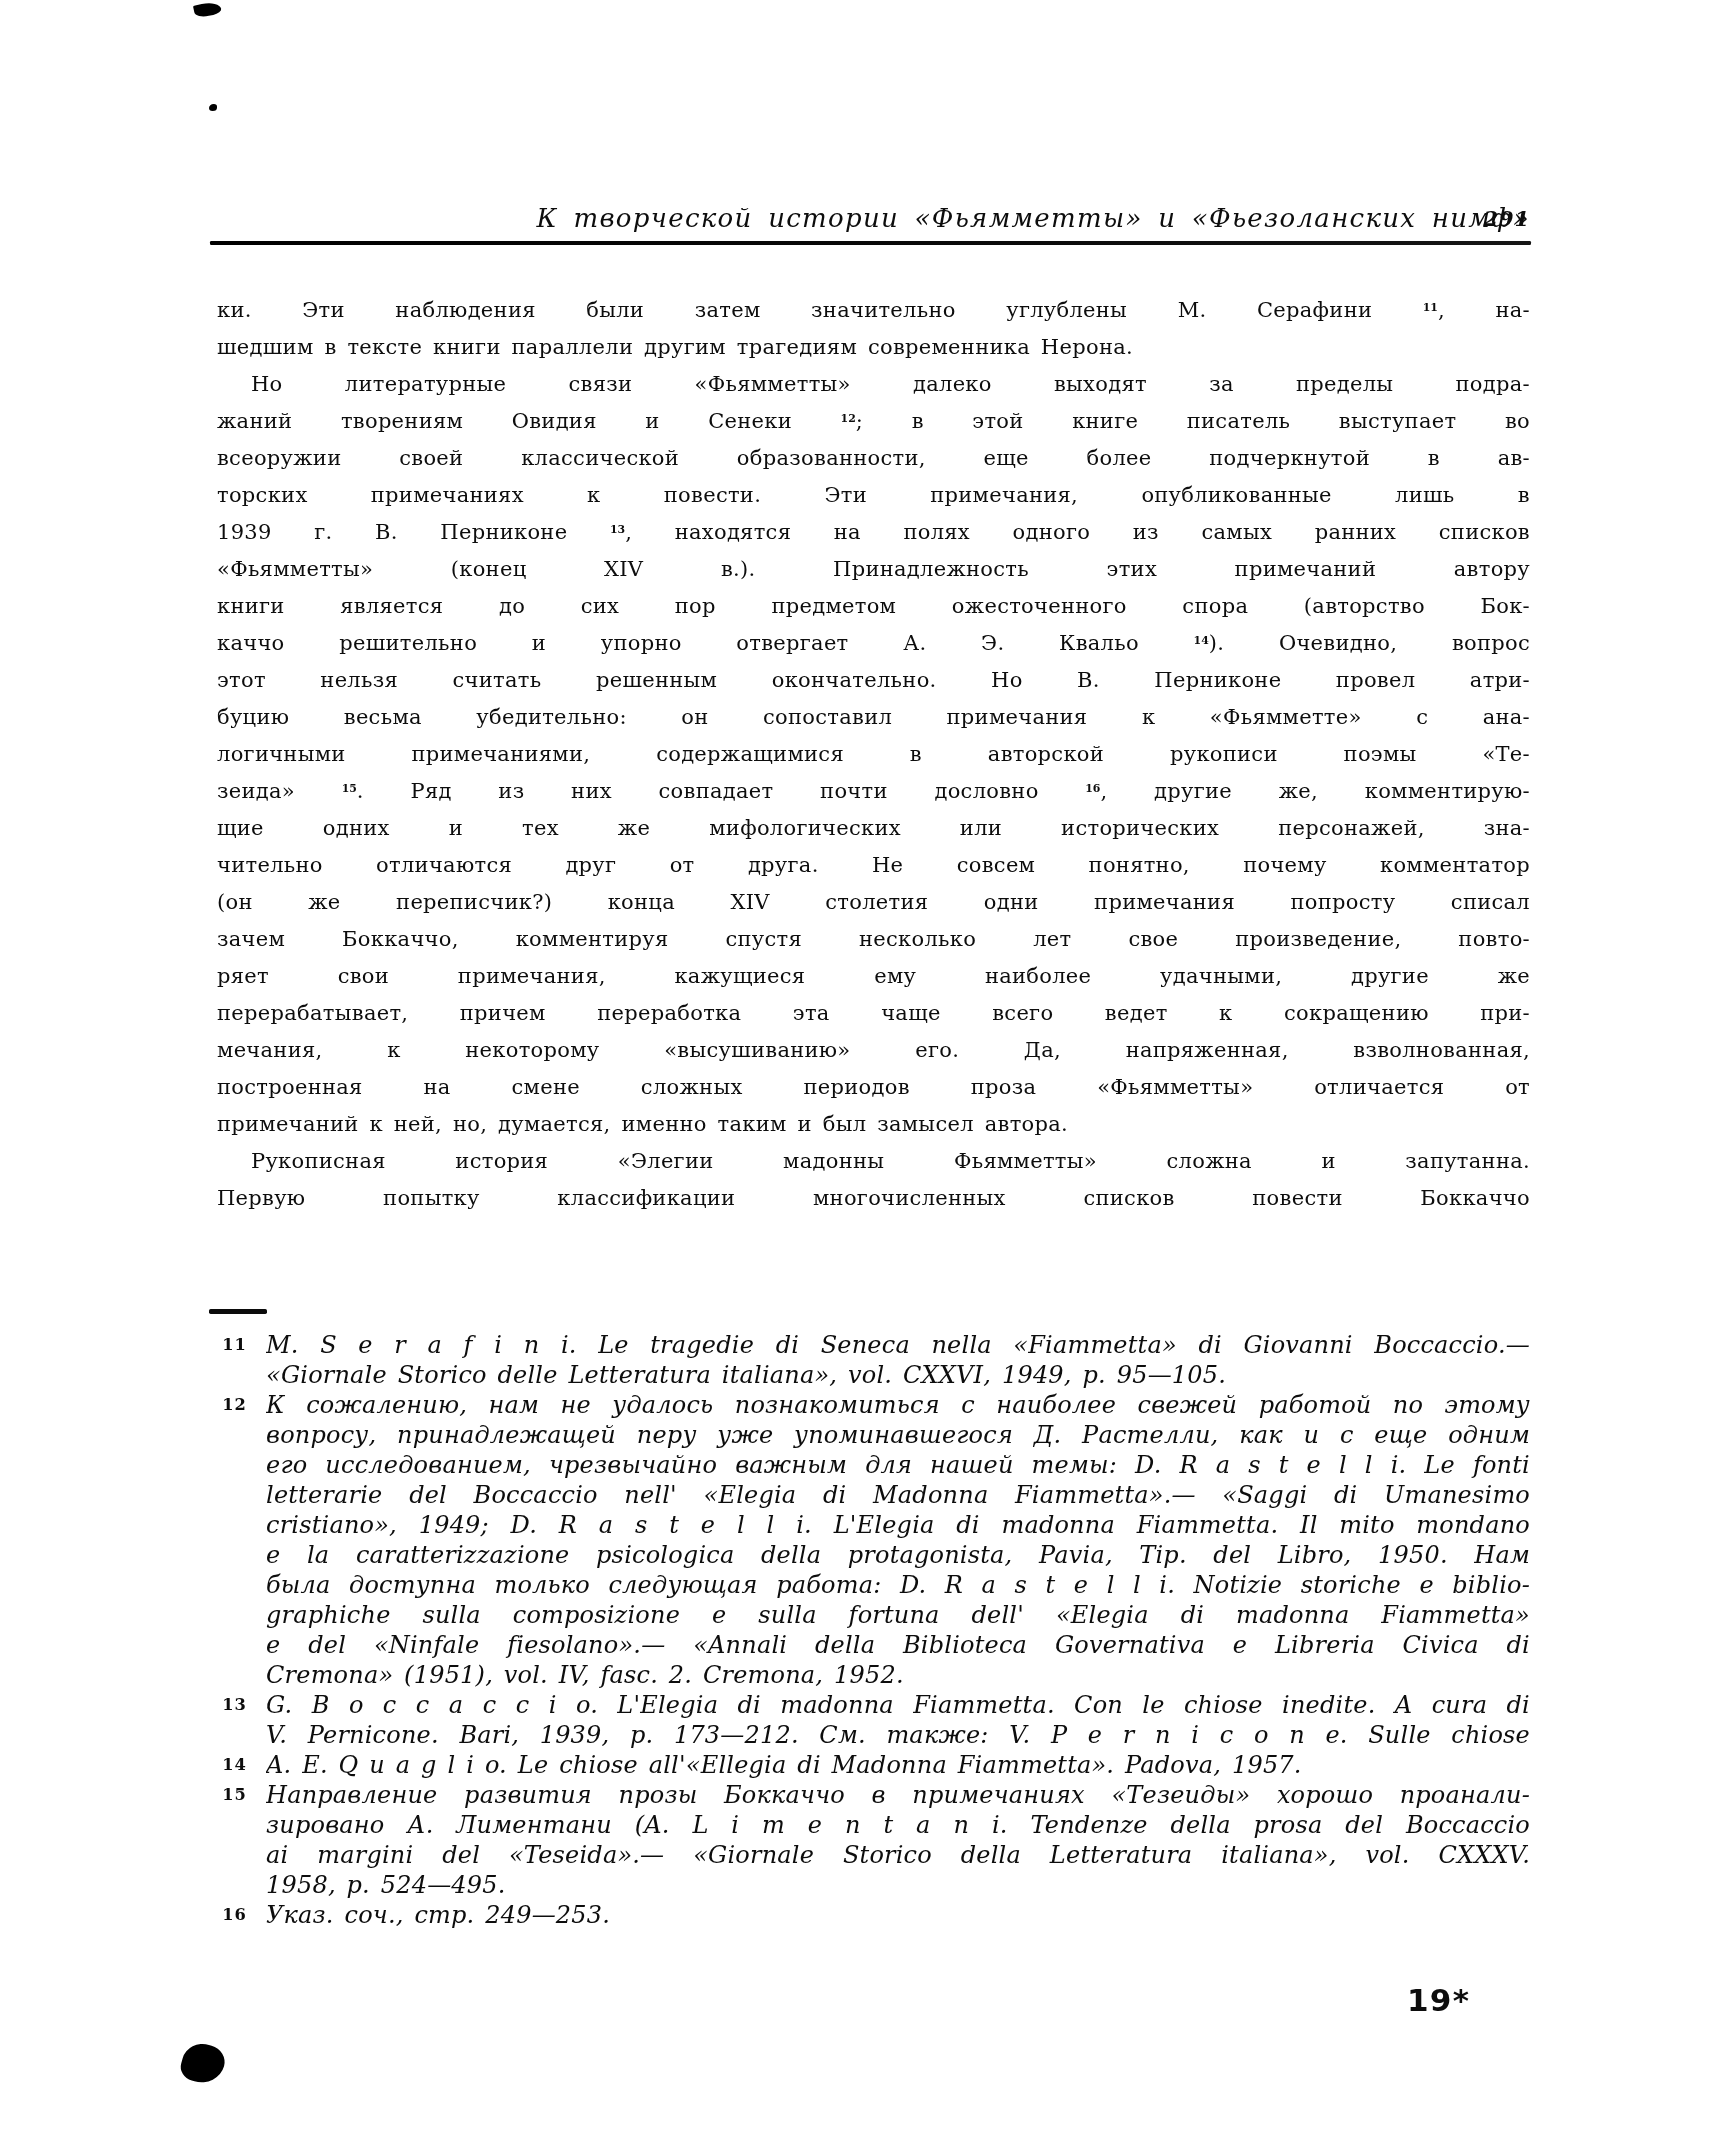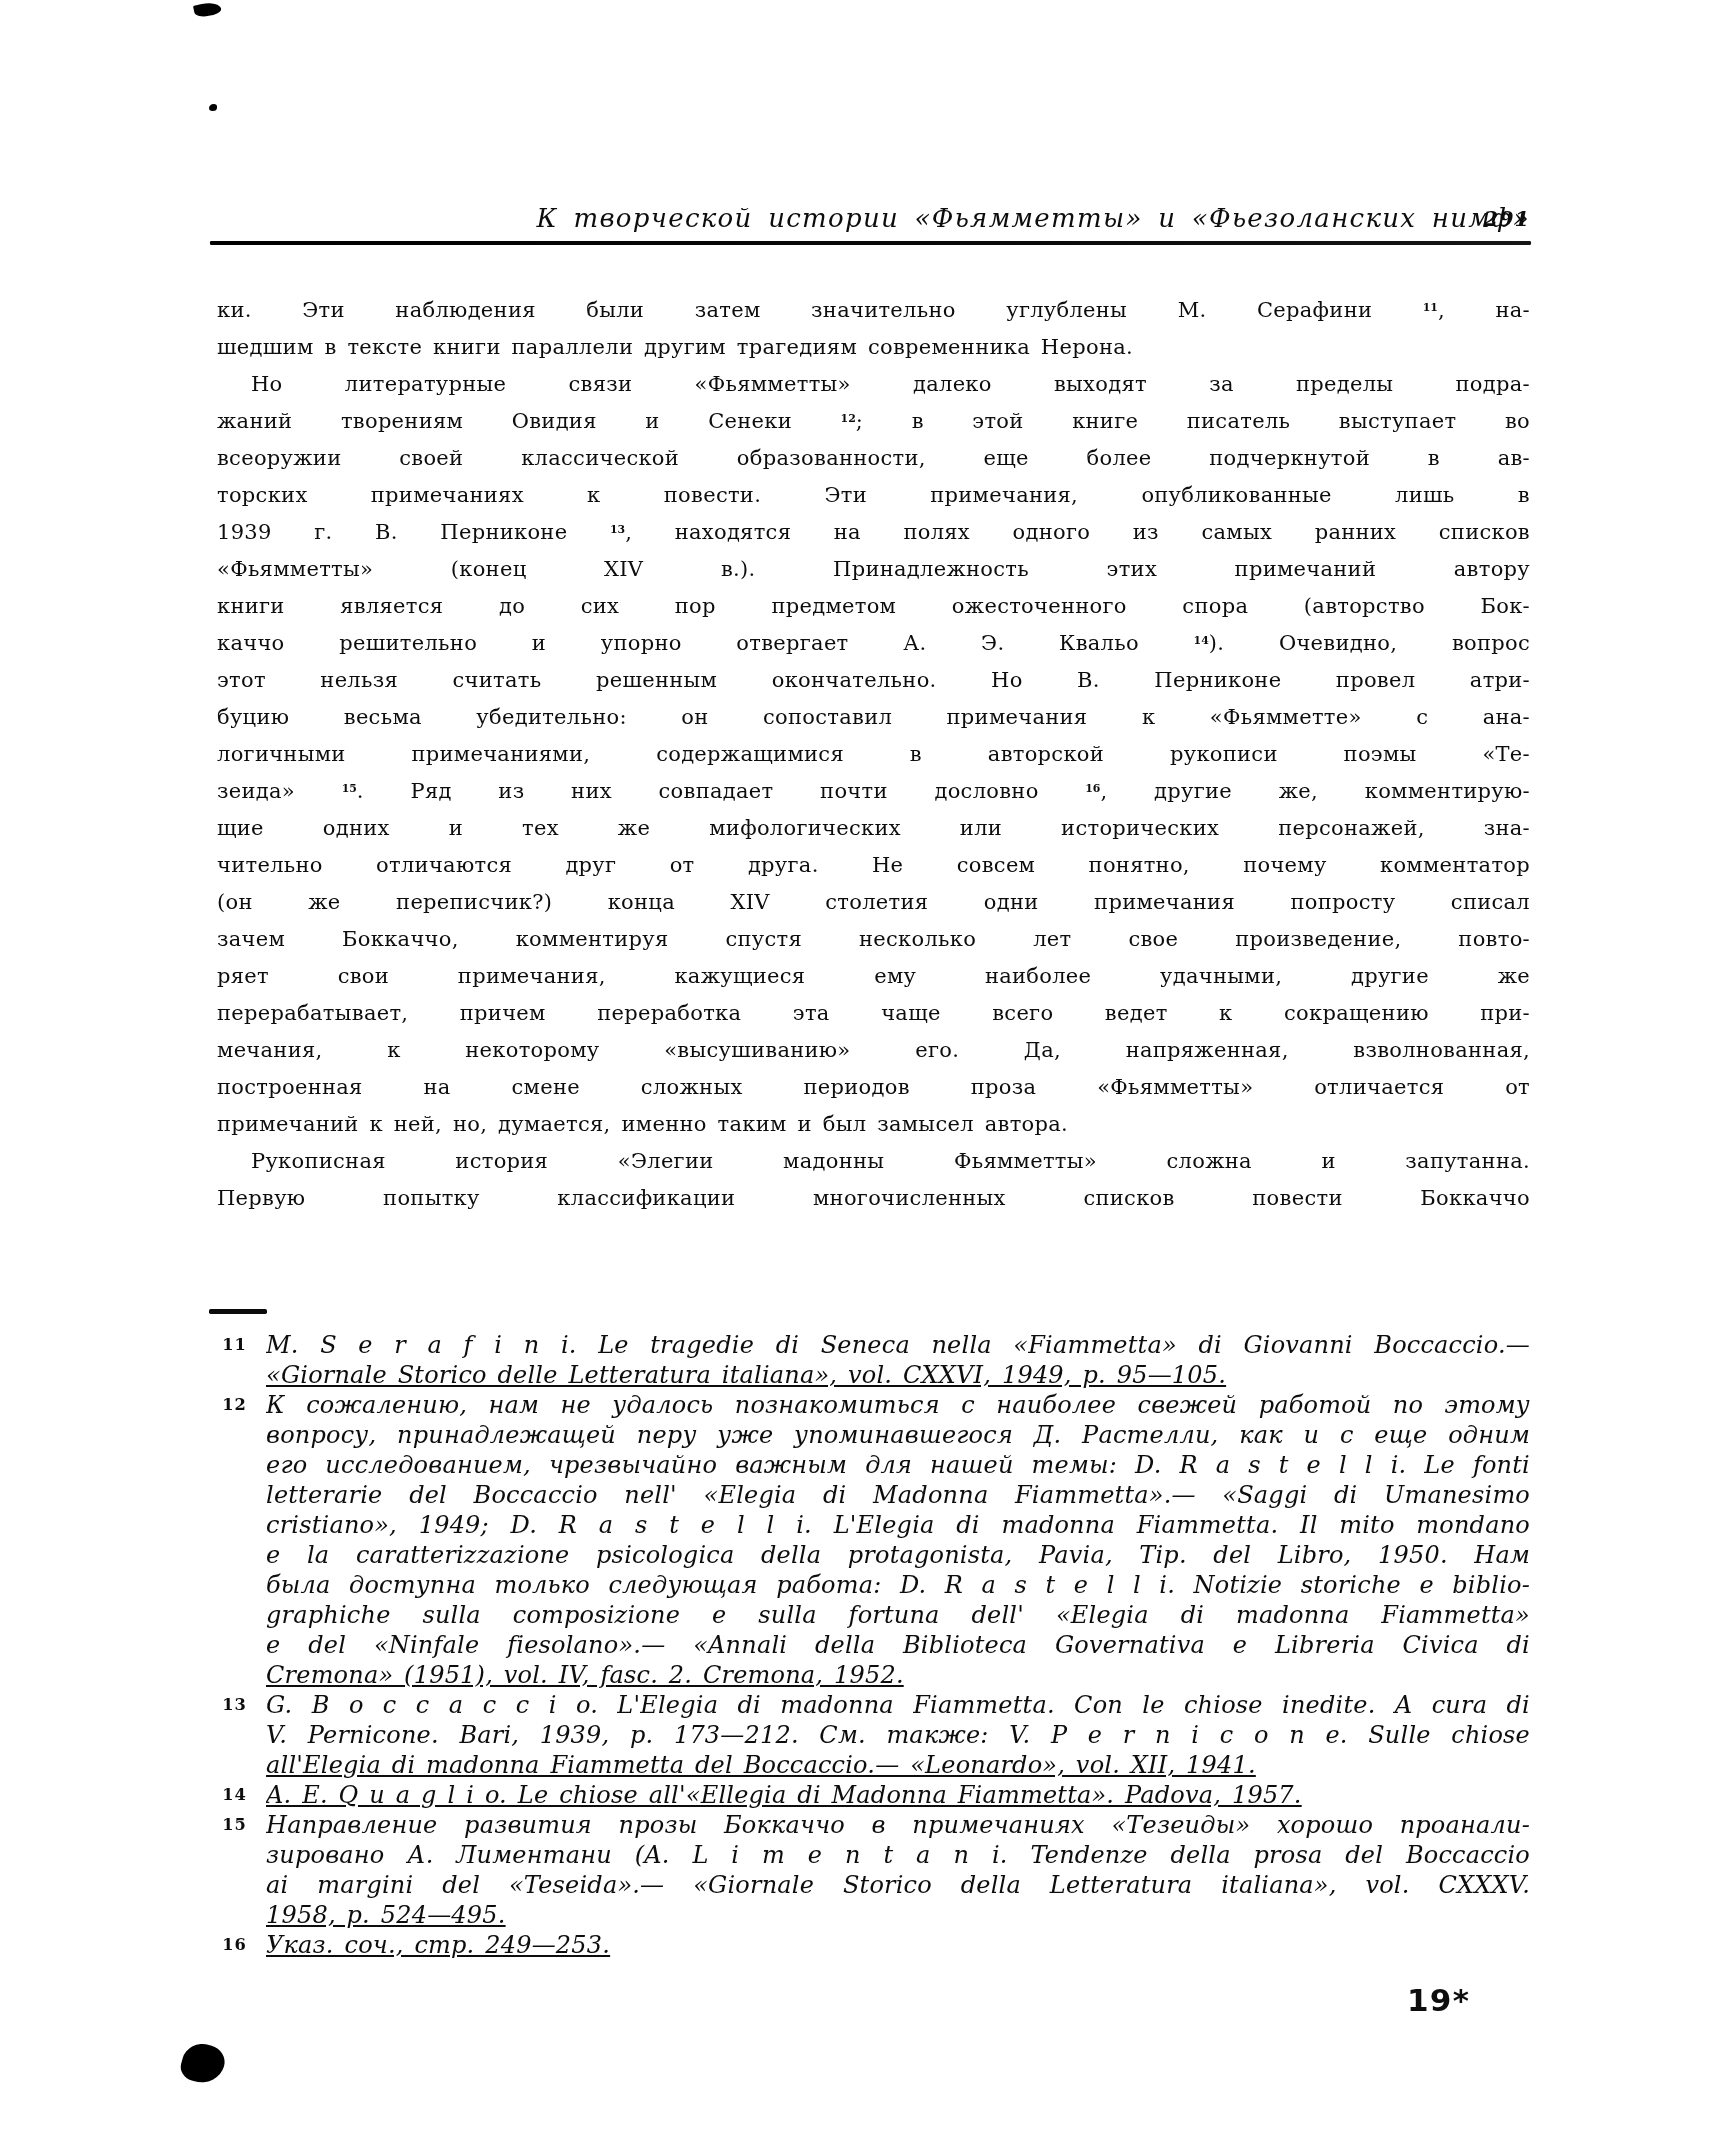--- a/index.html
+++ b/index.html
@@ -54,21 +54,21 @@
   .fn-num{
     position:absolute;left:5.2px;top:0px;
     font-size:16.3px;font-style:normal;font-weight:bold;line-height:30px;
     letter-spacing:0.9px;
   }
   .fline{
     height:30px;line-height:30px;overflow:hidden;
     text-align:justify;letter-spacing:0.2px;word-spacing:3px;
   }
   .fline::after{content:"";display:inline-block;width:100%;}
-  .fline.rag{text-align:left;text-decoration:underline;}
+  .fline.rag{text-align:left;}
   .fline.rag::after{content:none;}
   
   #signature{
     position:absolute;left:1407px;top:1979px;width:95px;height:43px;
     font-family:"DejaVu Sans", sans-serif;font-weight:bold;font-size:31px;
     line-height:43px;letter-spacing:1.3px;
   }
   
   .ink{position:absolute;background:#000;}
   #blot-top-left{left:194px;top:3.4px;width:27px;height:13px;border-radius:10% 80% 40% 60%;transform:rotate(-12deg);}
@@ -128,21 +128,20 @@
         <div class="fline">e la caratterizzazione psicologica della protagonista, Pavia, Tip. del Libro, 1950. Нам</div>
         <div class="fline">была доступна только следующая работа: D. R a s t e l l i. Notizie storiche e biblio-</div>
         <div class="fline">graphiche sulla composizione e sulla fortuna dell' «Elegia di madonna Fiammetta»</div>
         <div class="fline">e del «Ninfale fiesolano».— «Annali della Biblioteca Governativa e Libreria Civica di</div>
         <div class="fline rag">Cremona» (1951), vol. IV, fasc. 2. Cremona, 1952.</div>
       </div>
       <div class="footnote">
         <span class="fn-num">13</span>
         <div class="fline">G. B o c c a c c i o. L'Elegia di madonna Fiammetta. Con le chiose inedite. A cura di</div>
         <div class="fline">V. Pernicone. Bari, 1939, p. 173—212. См. также: V. P e r n i c o n e. Sulle chiose</div>
-        <div class="fline rag">all'Elegia di madonna Fiammetta del Boccaccio.— «Leonardo», vol. XII, 1941.</div>
       </div>
       <div class="footnote">
         <span class="fn-num">14</span>
         <div class="fline rag">A. E. Q u a g l i o. Le chiose all'«Ellegia di Madonna Fiammetta». Padova, 1957.</div>
       </div>
       <div class="footnote">
         <span class="fn-num">15</span>
         <div class="fline">Направление развития прозы Боккаччо в примечаниях «Тезеиды» хорошо проанали-</div>
         <div class="fline">зировано А. Лиментани (A. L i m e n t a n i. Tendenze della prosa del Boccaccio</div>
         <div class="fline">ai margini del «Teseida».— «Giornale Storico della Letteratura italiana», vol. CXXXV.</div>

